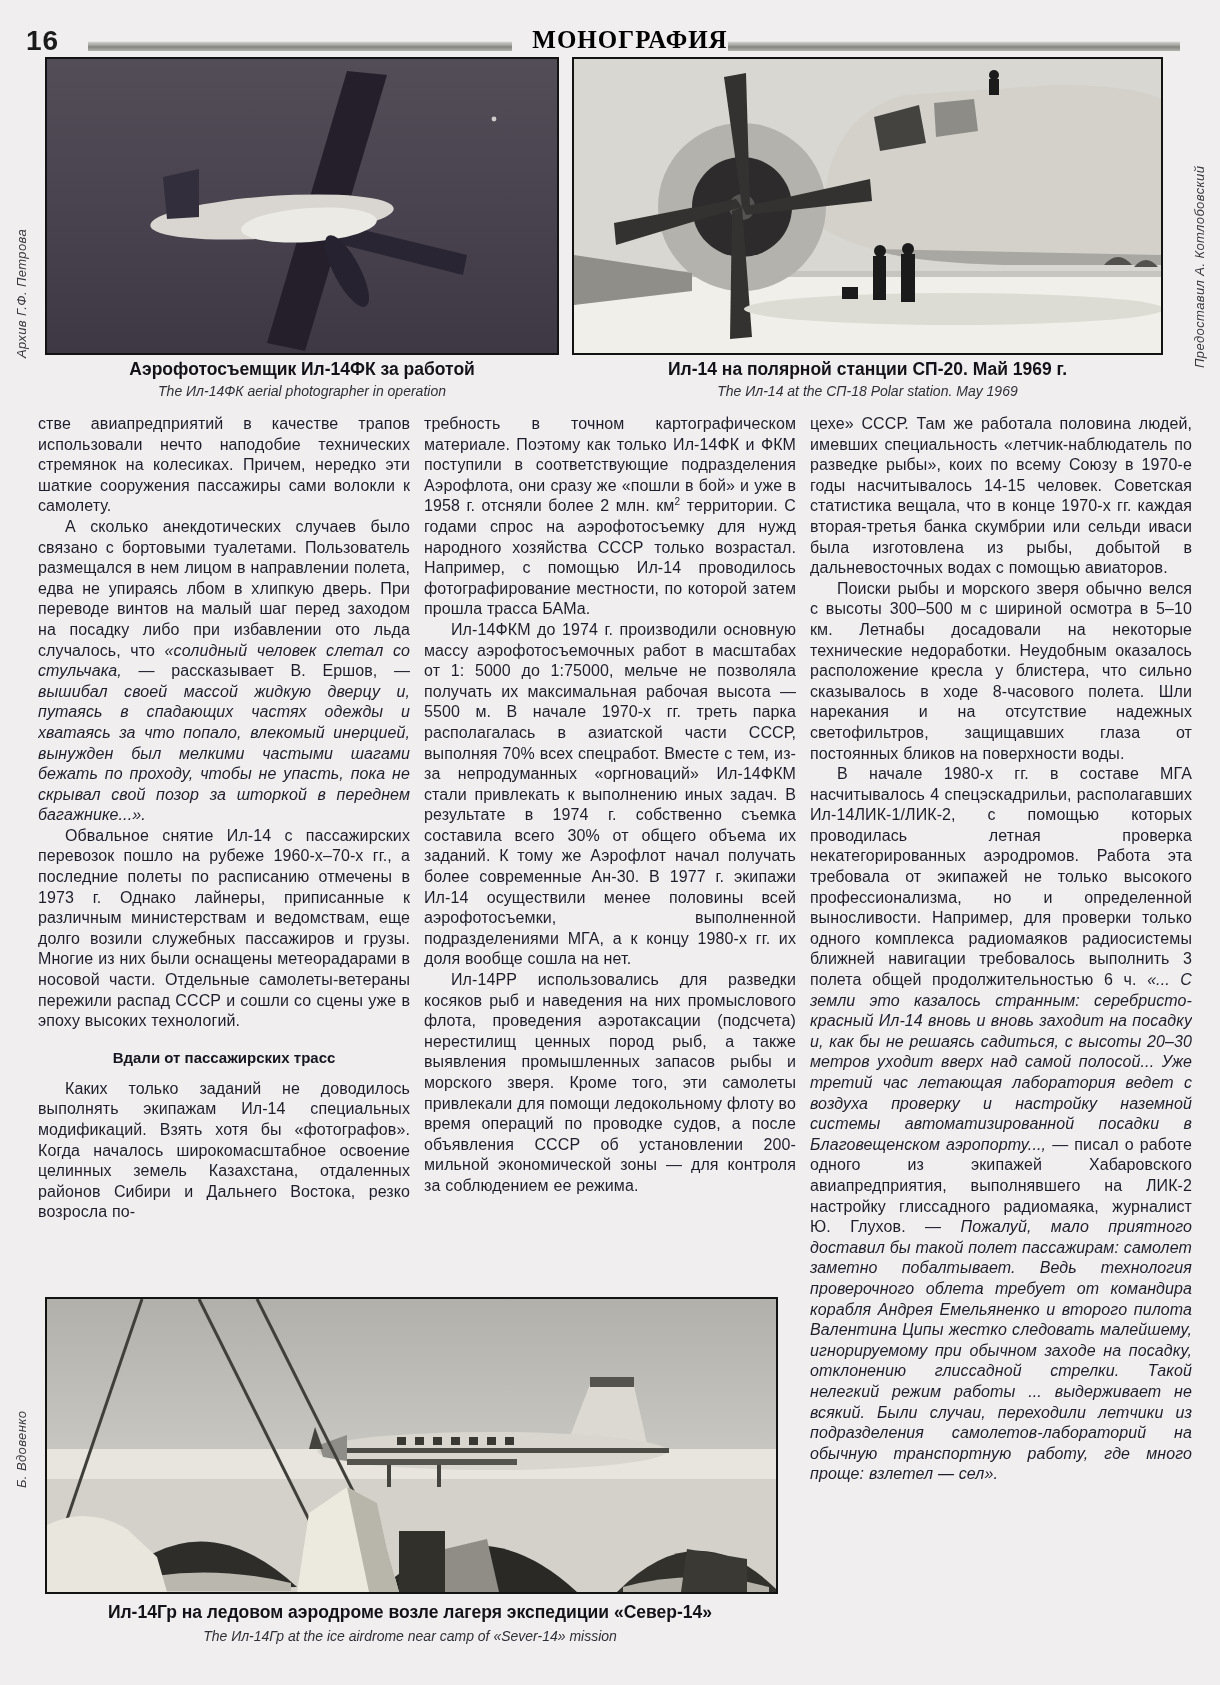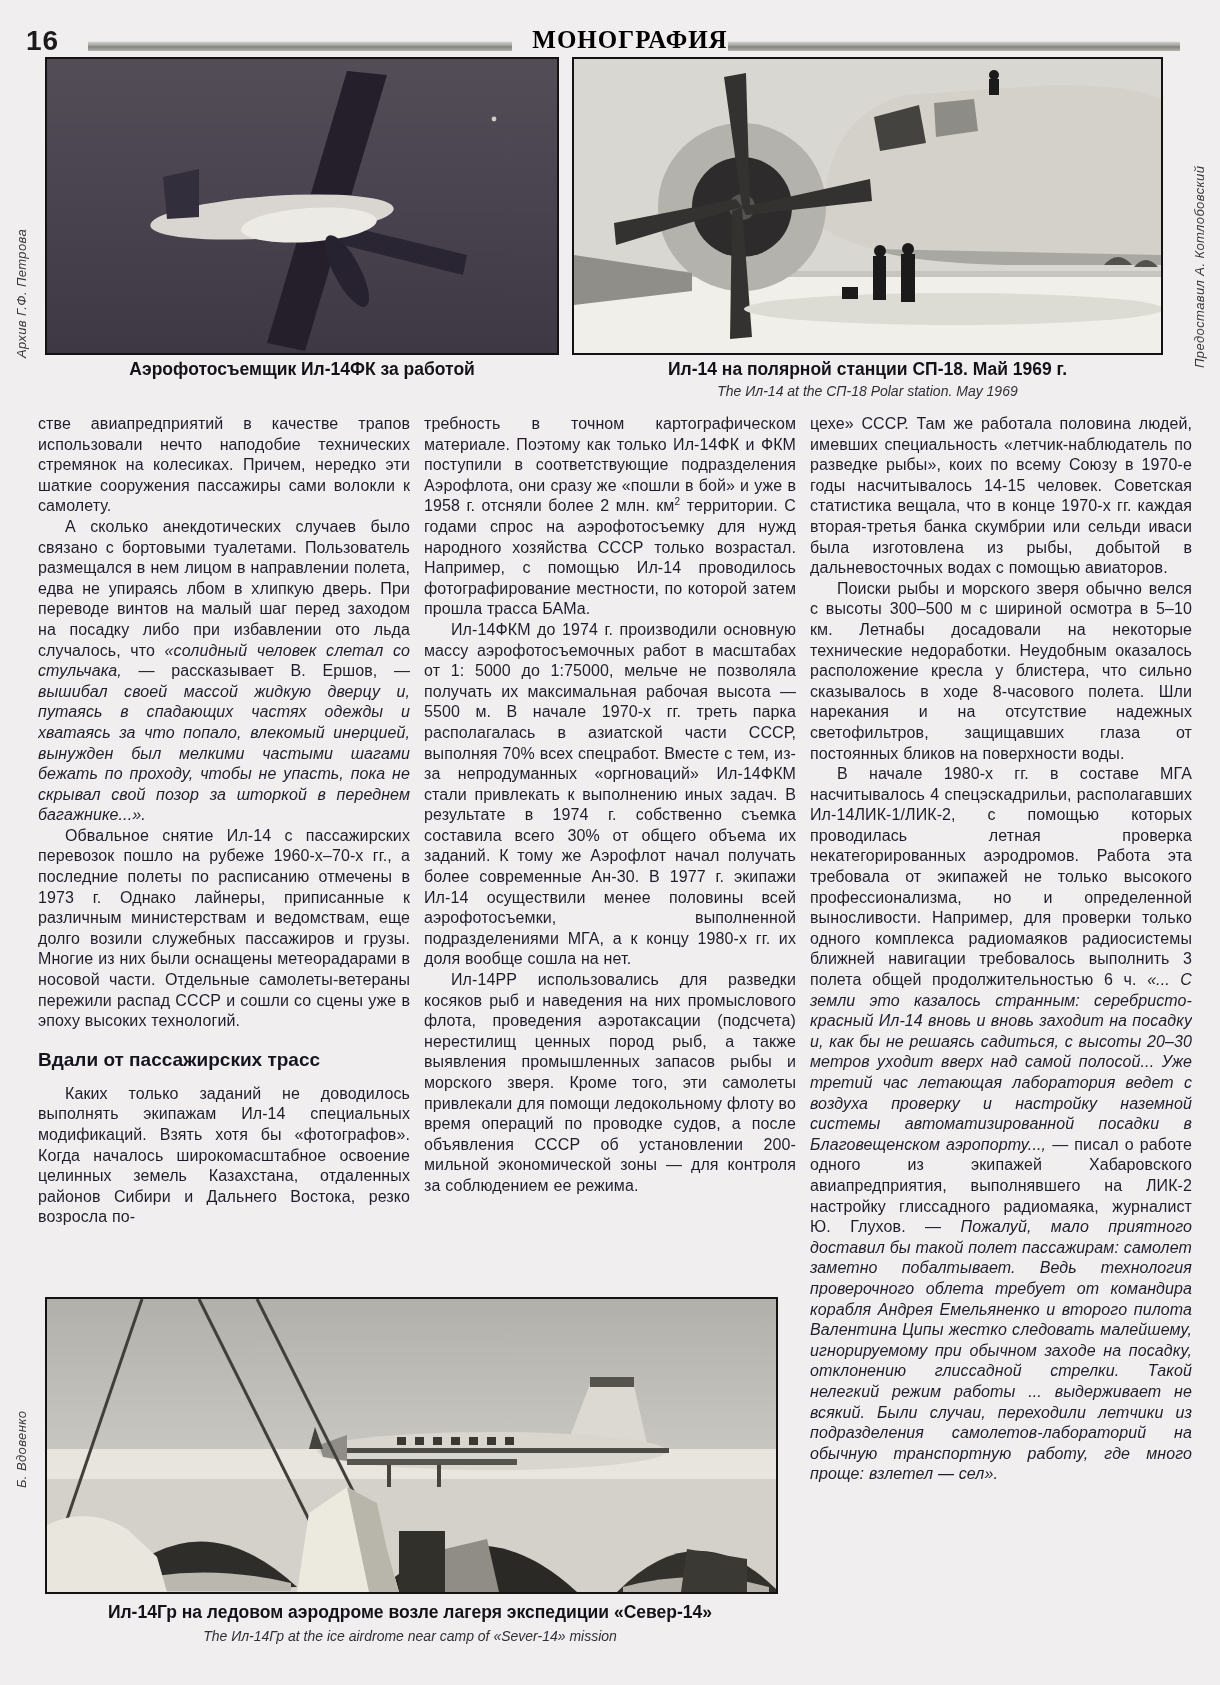--- a/index.html
+++ b/index.html
@@ -38,21 +38,21 @@
   
   .col{position:absolute;top:414px;width:372px;overflow:hidden;}
   .col-1{left:38px;height:882px;}
   .col-2{left:424px;height:882px;}
   .col-3{left:810px;width:382px;height:1252px;}
   .bp{margin:0;text-align:justify;font-size:16px;line-height:20.6px;hyphens:auto;
       word-spacing:.2px;letter-spacing:.1px;}
   .bp.ind{text-indent:27px;}
   .it{font-style:italic;}
   .bp sup{font-size:10px;line-height:0;}
-  .col-heading{font-weight:bold;font-size:19px;margin:17px 0 13px 0;color:#15151f;}
+  .col-heading{font-weight:bold;font-size:15px;text-align:center;margin:17px 0 13px 0;color:#15151f;}
 </style>
 </head>
 <body>
 
 <div class="page">
 
   <div class="pagenum">16</div>
   <div class="bar bar-l"></div>
   <div class="hdr-title">МОНОГРАФИЯ</div>
   <div class="bar bar-r"></div>
@@ -111,21 +111,22 @@
           <rect x="415" y="20" width="10" height="16"></rect>
       </g>
       <g fill="#53514d">
         <path d="M530,206 q14,-16 28,0 z"></path>
           <path d="M560,208 q12,-14 24,0 z"></path>
       </g>
     </svg>
   </div>
 
   <div class="cap-ru cap1-ru">Аэрофотосъемщик Ил-14ФК за работой</div>
-  <div class="cap-ru cap2-ru">Ил-14 на полярной станции СП-18. Май 1969 г.</div>
+  <div class="cap-en cap1-en">The Ил-14ФК aerial photographer in operation</div>
+  <div class="cap-ru cap2-ru">Ил-14 на полярной станции СП-20. Май 1969 г.</div>
   <div class="cap-en cap2-en">The Ил-14 at the СП-18 Polar station. May 1969</div>
 
   <div class="col col-1">
       <p class="bp"><span>стве авиапредприятий в качестве трапов использовали нечто наподобие технических стремянок на колесиках. Причем, нередко эти шаткие сооружения пассажиры сами волокли к самолету.</span></p>
       <p class="bp ind"><span>А сколько анекдотических случаев было связано с бортовыми туалетами. Пользователь размещался в нем лицом в направлении полета, едва не упираясь лбом в хлипкую дверь. При переводе винтов на малый шаг перед заходом на посадку либо при избавлении ото льда случалось, что </span><span class="it">«солидный человек слетал со стульчака,</span><span> — рассказывает В. Ершов, — </span><span class="it">вышибал своей массой жидкую дверцу и, путаясь в спадающих частях одежды и хватаясь за что попало, влекомый инерцией, вынужден был мелкими частыми шагами бежать по проходу, чтобы не упасть, пока не скрывал свой позор за шторкой в переднем багажнике...».</span></p>
       <p class="bp ind"><span>Обвальное снятие Ил-14 с пассажирских перевозок пошло на рубеже 1960-х–70-х гг., а последние полеты по расписанию отмечены в 1973 г. Однако лайнеры, приписанные к различным министерствам и ведомствам, еще долго возили служебных пассажиров и грузы. Многие из них были оснащены метеорадарами в носовой части. Отдельные самолеты-ветераны пережили распад СССР и сошли со сцены уже в эпоху высоких технологий.</span></p>
       <div class="col-heading">Вдали от пассажирских трасс</div>
       <p class="bp ind"><span>Каких только заданий не доводилось выполнять экипажам Ил-14 специальных модификаций. Взять хотя бы «фотографов». Когда началось широкомасштабное освоение целинных земель Казахстана, отдаленных районов Сибири и Дальнего Востока, резко возросла по-</span></p>
     </div>
   <div class="col col-2">

